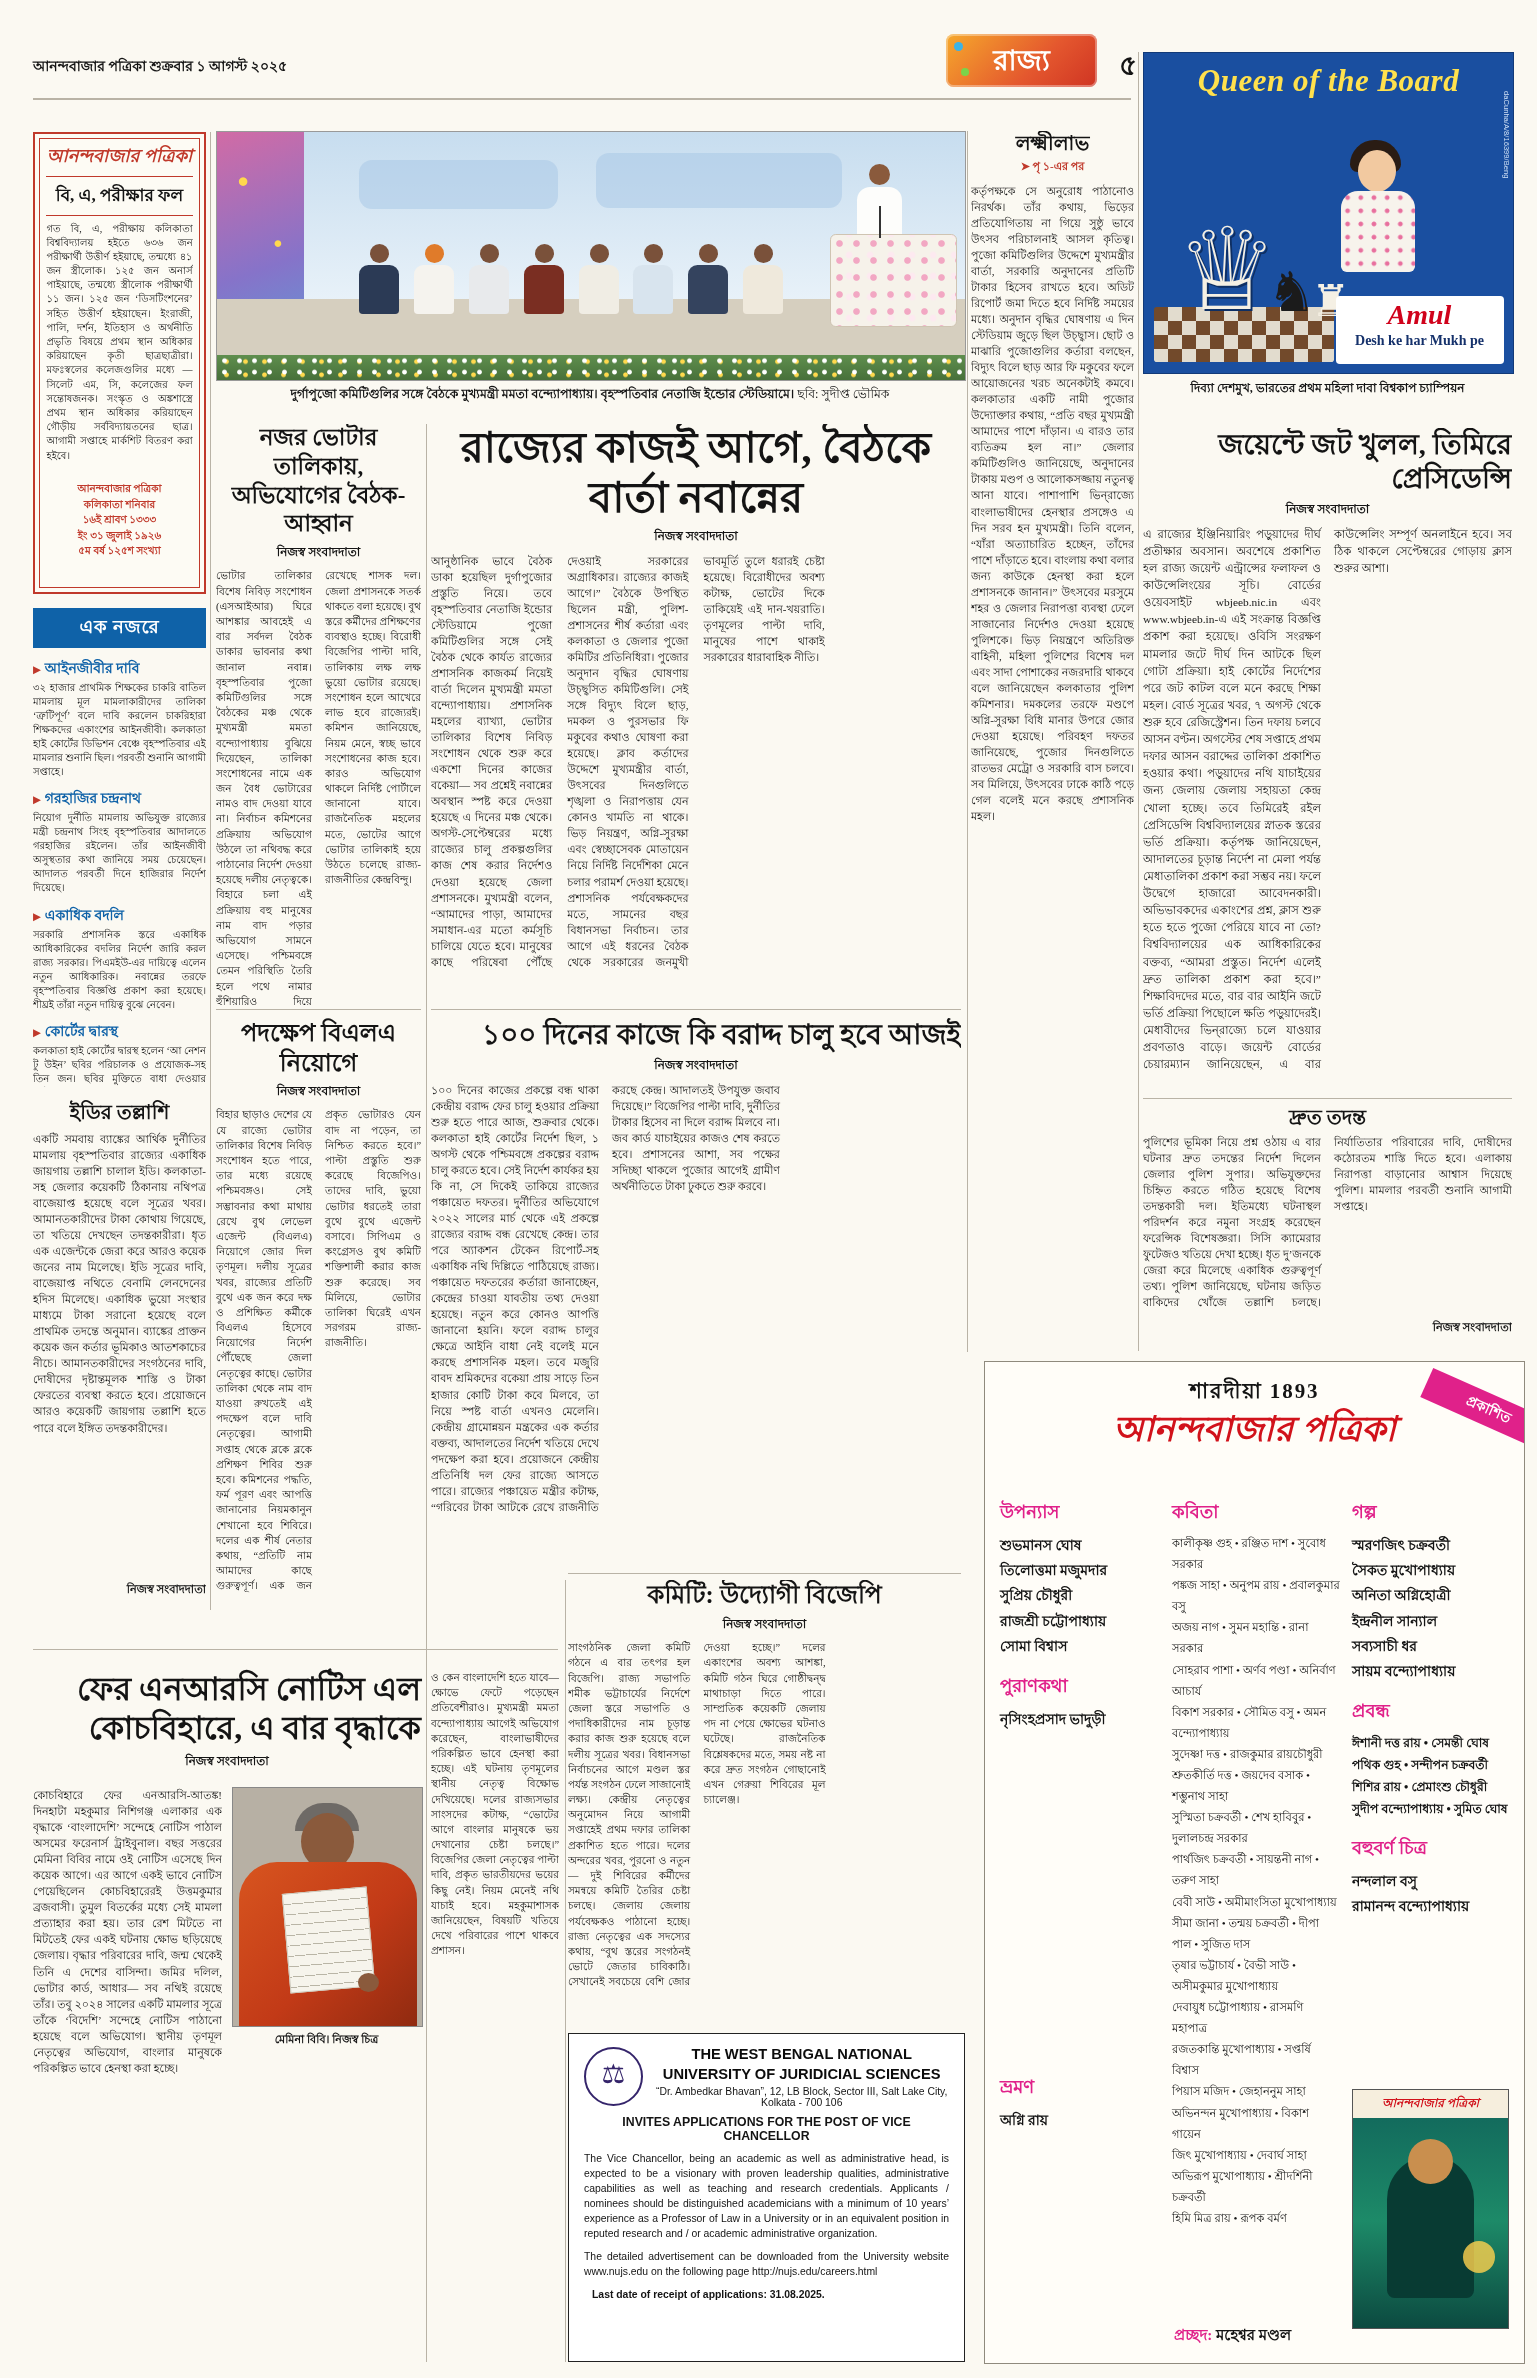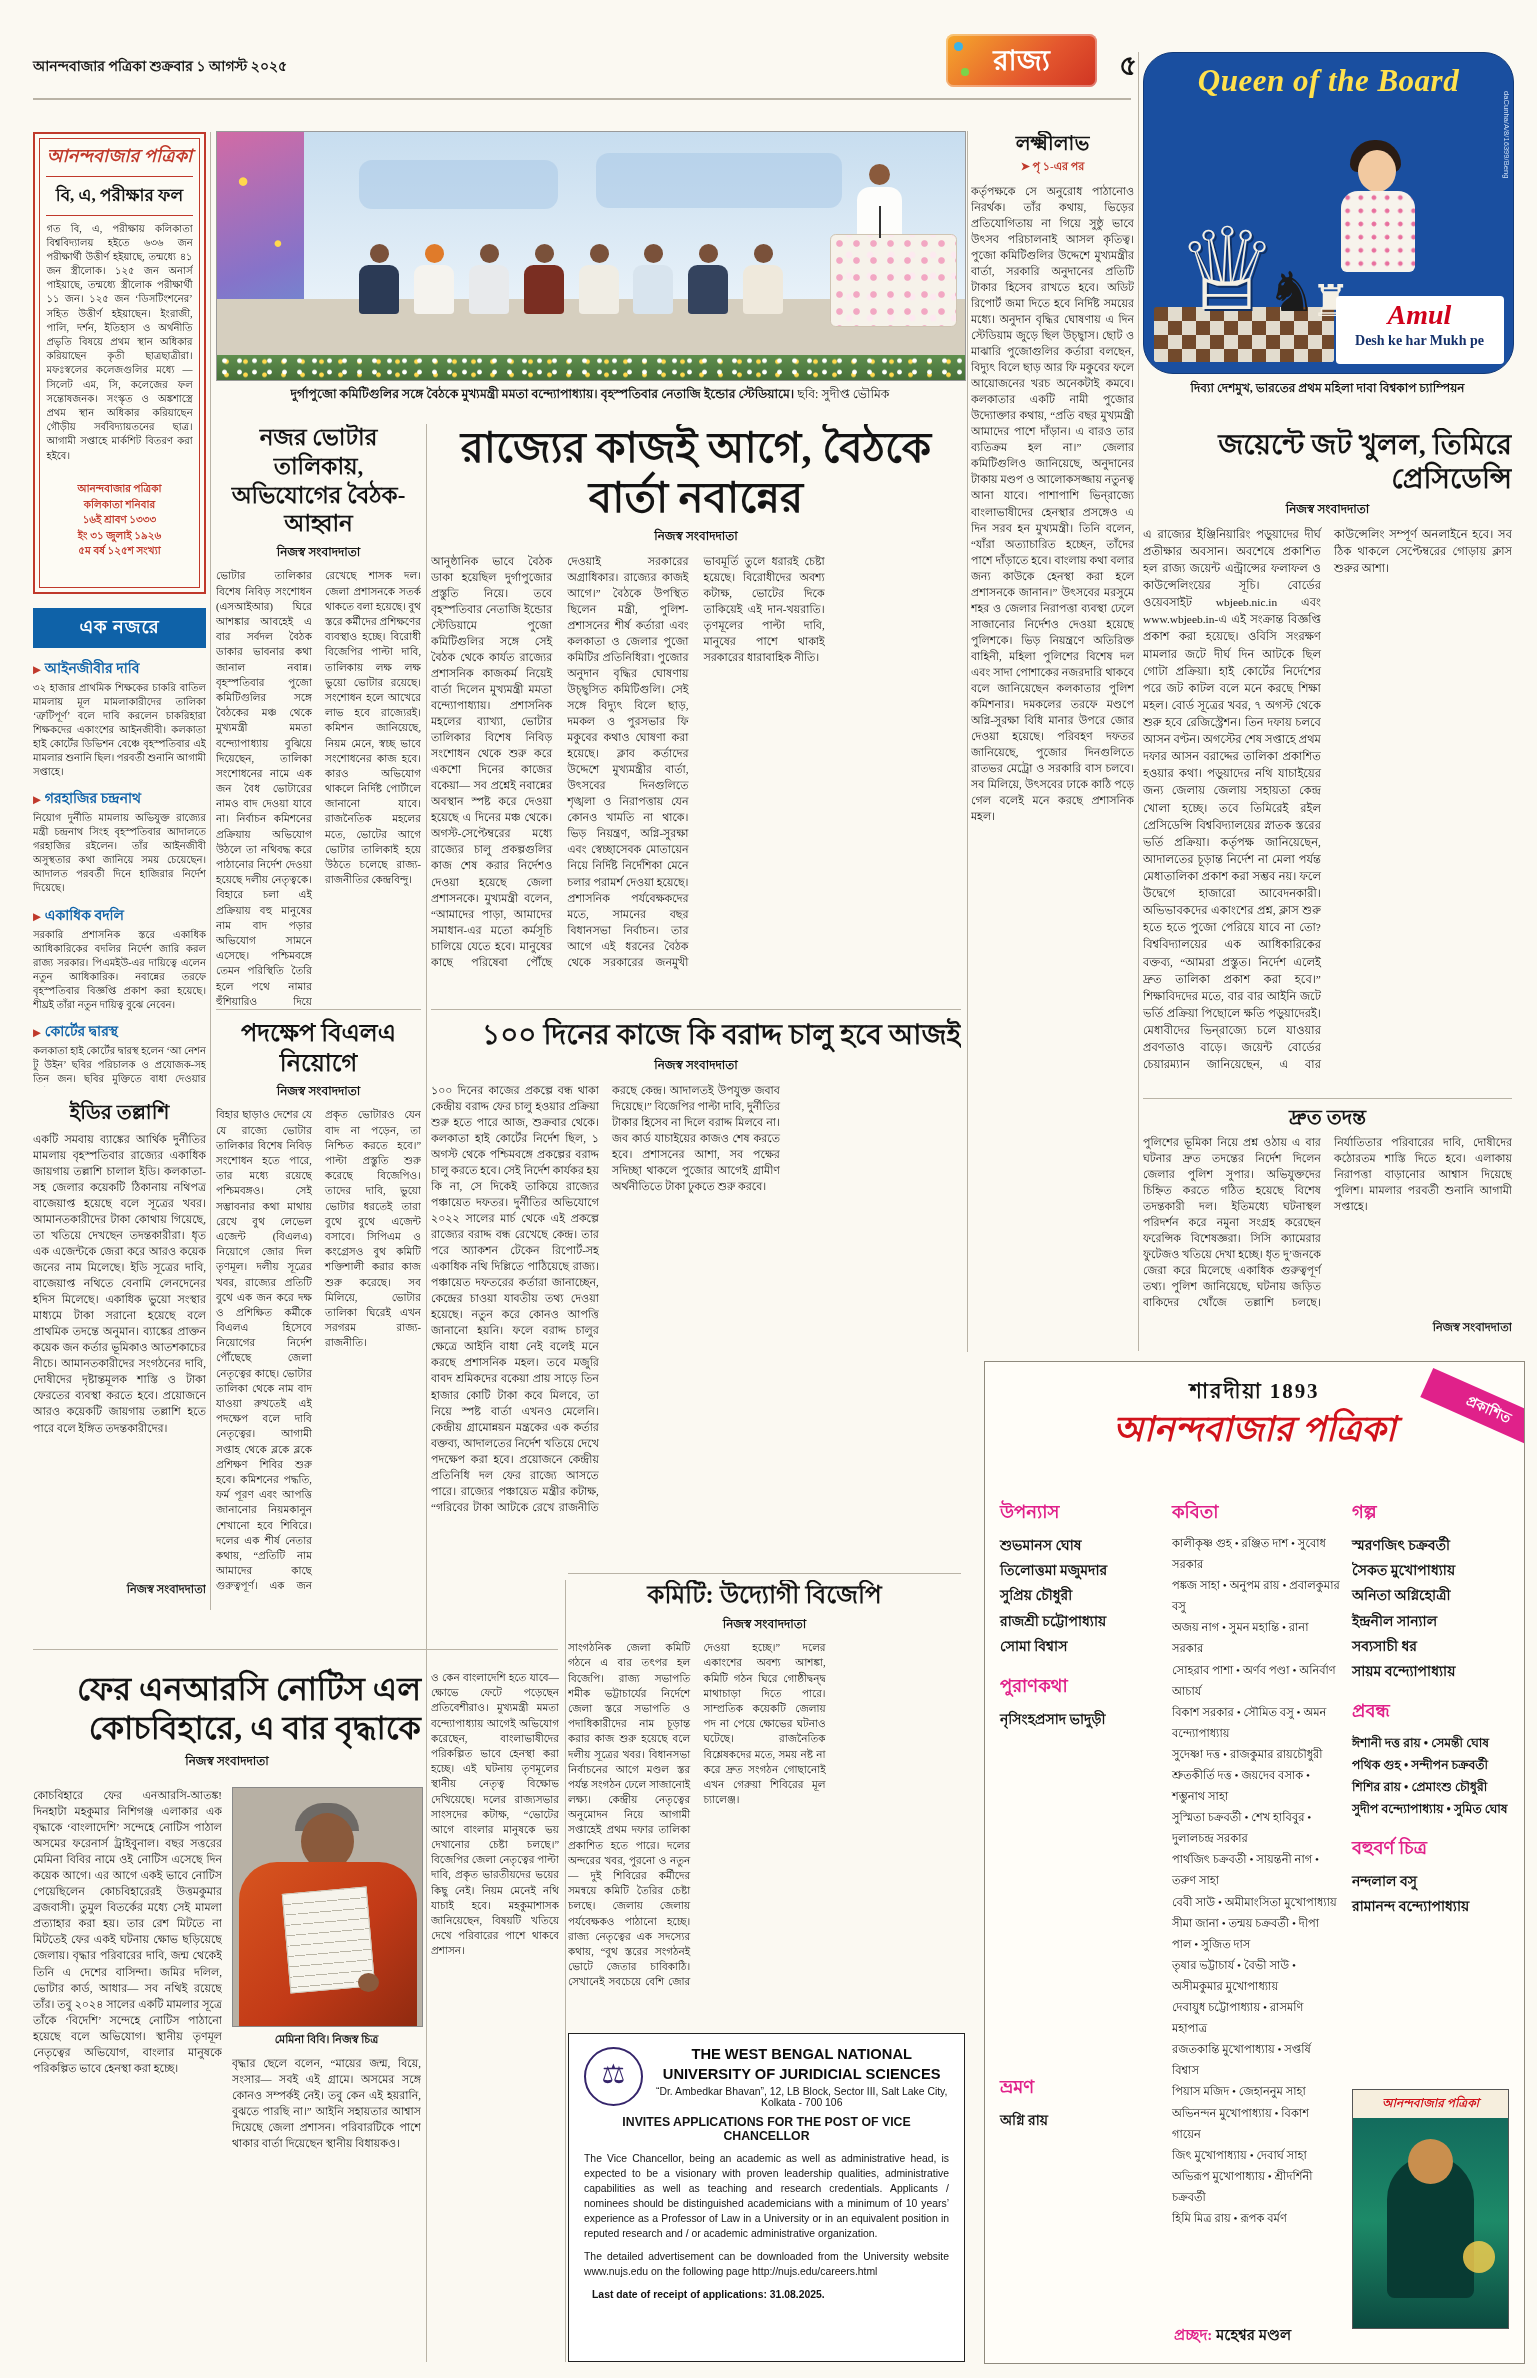--- a/index.html
+++ b/index.html
@@ -219,21 +219,21 @@
     <b>দুর্গাপুজো কমিটিগুলির সঙ্গে বৈঠকে মুখ্যমন্ত্রী মমতা বন্দ্যোপাধ্যায়। বৃহস্পতিবার নেতাজি ইন্ডোর স্টেডিয়ামে।</b>
     <span class="credit">ছবি: সুদীপ্ত ভৌমিক</span>
   </div>
 
   <div class="abs" style="left:971px;top:131px;width:163px;height:1221px;overflow:hidden;">
     <div class="hl-sm">লক্ষ্মীলাভ</div>
     <div class="cont-red">➤ পৃ ১-এর পর</div>
     <div class="bt" style="height:1145px;">কর্তৃপক্ষকে সে অনুরোধ পাঠানোও নিরর্থক। তাঁর কথায়, ভিড়ের প্রতিযোগিতায় না গিয়ে সুষ্ঠু ভাবে উৎসব পরিচালনাই আসল কৃতিত্ব। পুজো কমিটিগুলির উদ্দেশে মুখ্যমন্ত্রীর বার্তা, সরকারি অনুদানের প্রতিটি টাকার হিসেব রাখতে হবে। অডিট রিপোর্ট জমা দিতে হবে নির্দিষ্ট সময়ের মধ্যে। অনুদান বৃদ্ধির ঘোষণায় এ দিন স্টেডিয়াম জুড়ে ছিল উচ্ছ্বাস। ছোট ও মাঝারি পুজোগুলির কর্তারা বলছেন, বিদ্যুৎ বিলে ছাড় আর ফি মকুবের ফলে আয়োজনের খরচ অনেকটাই কমবে। কলকাতার একটি নামী পুজোর উদ্যোক্তার কথায়, “প্রতি বছর মুখ্যমন্ত্রী আমাদের পাশে দাঁড়ান। এ বারও তার ব্যতিক্রম হল না।” জেলার কমিটিগুলিও জানিয়েছে, অনুদানের টাকায় মণ্ডপ ও আলোকসজ্জায় নতুনত্ব আনা যাবে। পাশাপাশি ভিন্‌রাজ্যে বাংলাভাষীদের হেনস্থার প্রসঙ্গেও এ দিন সরব হন মুখ্যমন্ত্রী। তিনি বলেন, “যাঁরা অত্যাচারিত হচ্ছেন, তাঁদের পাশে দাঁড়াতে হবে। বাংলায় কথা বলার জন্য কাউকে হেনস্থা করা হলে প্রশাসনকে জানান।” উৎসবের মরসুমে শহর ও জেলার নিরাপত্তা ব্যবস্থা ঢেলে সাজানোর নির্দেশও দেওয়া হয়েছে পুলিশকে। ভিড় নিয়ন্ত্রণে অতিরিক্ত বাহিনী, মহিলা পুলিশের বিশেষ দল এবং সাদা পোশাকের নজরদারি থাকবে বলে জানিয়েছেন কলকাতার পুলিশ কমিশনার। দমকলের তরফে মণ্ডপে অগ্নি-সুরক্ষা বিধি মানার উপরে জোর দেওয়া হয়েছে। পরিবহণ দফতর জানিয়েছে, পুজোর দিনগুলিতে রাতভর মেট্রো ও সরকারি বাস চলবে। সব মিলিয়ে, উৎসবের ঢাকে কাঠি পড়ে গেল বলেই মনে করছে প্রশাসনিক মহল।</div>
   </div>
 
-  <div class="abs amulbox" style="left:1143px;top:52px;width:369px;height:320px;border-radius:30px;">
+  <div class="abs amulbox" style="left:1143px;top:52px;width:369px;height:320px;">
     <div class="amul-title">Queen of the Board</div>
     <div class="checker"></div>
     <span class="piece" style="left:32px;bottom:45px;font-size:114px;color:#f5f0e4;text-shadow:1.9px 1.9px 0 #0e2f63;">♕</span>
     <span class="piece" style="left:123px;bottom:53px;font-size:55px;color:#1b1b1b;">♞</span>
     <span class="piece" style="left:167px;bottom:49px;font-size:44px;color:#f5f0e4;">♜</span>
     <div class="girl-hair" style="right:112px;top:87px;"></div>
     <div class="girl-face" style="right:117px;top:97px;"></div>
     <div class="girl-body" style="right:98px;top:138px;"></div>
     <div class="amul-strip">
       <div class="amul-brand">Amul</div>
@@ -314,21 +314,20 @@
   </div>
   <div class="abs bt" style="left:33px;top:1787px;width:189px;height:568px;">কোচবিহারে ফের এনআরসি-আতঙ্ক! দিনহাটা মহকুমার নিশিগঞ্জ এলাকার এক বৃদ্ধাকে ‘বাংলাদেশি’ সন্দেহে নোটিস পাঠাল অসমের ফরেনার্স ট্রাইবুনাল। বছর সত্তরের মেমিনা বিবির নামে ওই নোটিস এসেছে দিন কয়েক আগে। এর আগে একই ভাবে নোটিস পেয়েছিলেন কোচবিহারেরই উত্তমকুমার ব্রজবাসী। তুমুল বিতর্কের মধ্যে সেই মামলা প্রত্যাহার করা হয়। তার রেশ মিটতে না মিটতেই ফের একই ঘটনায় ক্ষোভ ছড়িয়েছে জেলায়। বৃদ্ধার পরিবারের দাবি, জন্ম থেকেই তিনি এ দেশের বাসিন্দা। জমির দলিল, ভোটার কার্ড, আধার— সব নথিই রয়েছে তাঁর। তবু ২০২৪ সালের একটি মামলার সূত্রে তাঁকে ‘বিদেশি’ সন্দেহে নোটিস পাঠানো হয়েছে বলে অভিযোগ। স্থানীয় তৃণমূল নেতৃত্বের অভিযোগ, বাংলার মানুষকে পরিকল্পিত ভাবে হেনস্থা করা হচ্ছে।</div>
   <div class="abs nrcphoto" style="left:232px;top:1787px;width:189px;height:238px;">
     <div class="nrc-hair"></div>
     <div class="nrc-head"></div>
     <div class="nrc-sari"></div>
     <div class="nrc-paper"></div>
     <div class="nrc-hand"></div>
   </div>
   <div class="abs pcap" style="left:232px;top:2031px;width:189px;">মেমিনা বিবি। নিজস্ব চিত্র</div>
-  <div class="abs bt" style="left:232px;top:2055px;width:189px;height:299px;">বৃদ্ধার ছেলে বলেন, “মায়ের জন্ম, বিয়ে, সংসার— সবই এই গ্রামে। অসমের সঙ্গে কোনও সম্পর্কই নেই। তবু কেন এই হয়রানি, বুঝতে পারছি না।” আইনি সহায়তার আশ্বাস দিয়েছে জেলা প্রশাসন। পরিবারটিকে পাশে থাকার বার্তা দিয়েছেন স্থানীয় বিধায়কও।</div>
   <div class="abs bt" style="left:431px;top:1670px;width:128px;height:684px;font-size:10.4px;">ও কেন বাংলাদেশি হতে যাবে— ক্ষোভে ফেটে পড়েছেন প্রতিবেশীরাও। মুখ্যমন্ত্রী মমতা বন্দ্যোপাধ্যায় আগেই অভিযোগ করেছেন, বাংলাভাষীদের পরিকল্পিত ভাবে হেনস্থা করা হচ্ছে। এই ঘটনায় তৃণমূলের স্থানীয় নেতৃত্ব বিক্ষোভ দেখিয়েছে। দলের রাজ্যসভার সাংসদের কটাক্ষ, “ভোটের আগে বাংলার মানুষকে ভয় দেখানোর চেষ্টা চলছে।” বিজেপির জেলা নেতৃত্বের পাল্টা দাবি, প্রকৃত ভারতীয়দের ভয়ের কিছু নেই। নিয়ম মেনেই নথি যাচাই হবে। মহকুমাশাসক জানিয়েছেন, বিষয়টি খতিয়ে দেখে পরিবারের পাশে থাকবে প্রশাসন।</div>
 
   <div class="abs nujsbox" style="left:568px;top:2033px;width:397px;height:329px;">
     <div style="display:flex;gap:11.4px;align-items:center;">
       <div class="nujs-logo">⚖</div>
       <div style="flex:1;">
         <div class="nujs-name">THE WEST BENGAL NATIONAL UNIVERSITY OF JURIDICIAL SCIENCES</div>
         <div class="nujs-addr">“Dr. Ambedkar Bhavan”, 12, LB Block, Sector III, Salt Lake City, Kolkata - 700 106</div>
       </div>
     </div>

